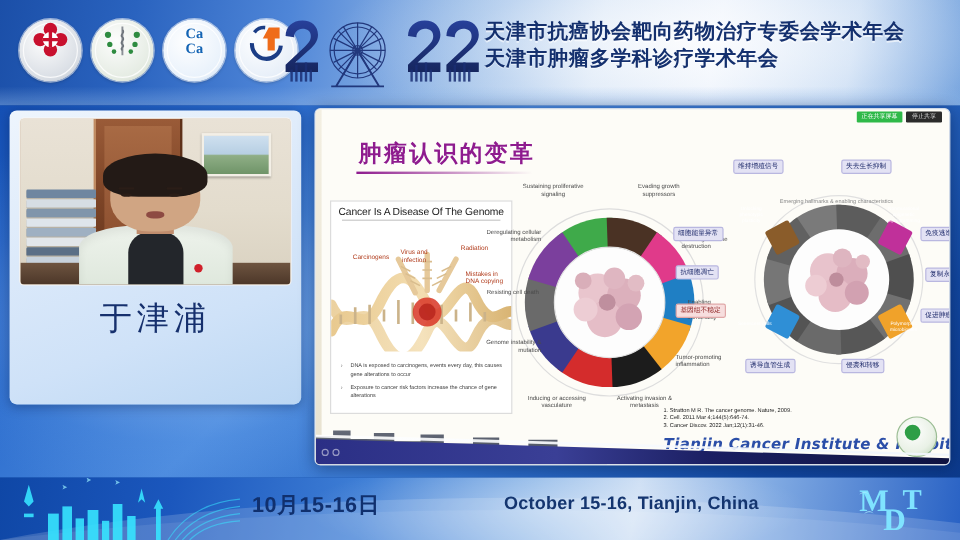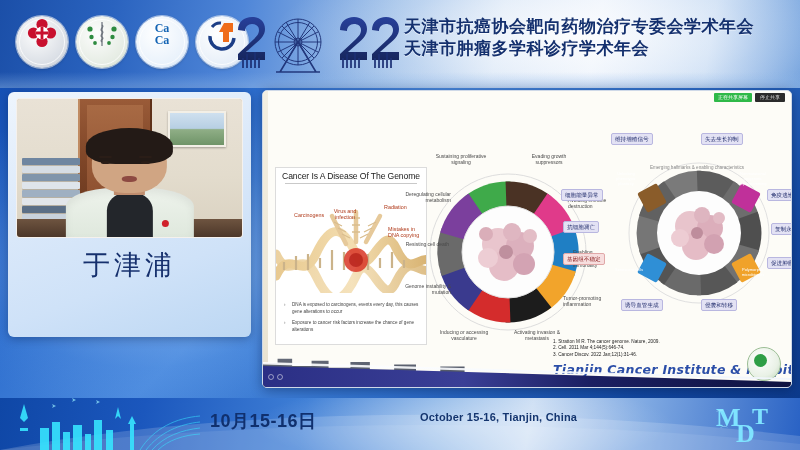--- a/index.html
+++ b/index.html
@@ -169,21 +169,21 @@
      background:
        radial-gradient(ellipse 300px 60px at 58% 50%, rgba(255,255,255,.35) 0%, rgba(255,255,255,0) 70%),
        linear-gradient(100deg,#0f47a6 0%,#1b57bd 18%,#3f7fd6 38%,#8fb8e8 55%,#c9dcf3 66%,#7fa9e2 80%,#2861c4 100%);
      overflow:hidden; }
   .footer-swoosh { position:absolute; left:0; bottom:0; width:100%; height:100%; opacity:.5; }
   .f-date { position:absolute; left:210px; top:11px; color:#10306e; font-weight:bold;
      font-size:18px; letter-spacing:.5px; white-space:nowrap; }
   .f-city { position:absolute; left:318px; top:11px; color:#10306e; font-weight:bold;
      font-size:18px; letter-spacing:1px; white-space:nowrap; }
   .f-en { position:absolute; left:420px; top:13px; color:#14356f; font-weight:bold;
-     font-size:11px; letter-spacing:.2px; white-space:nowrap; }
+     font-size:15px; letter-spacing:.2px; white-space:nowrap; }
   .skyline { position:absolute; left:0; bottom:0; width:200px; height:52px; }
   .mdt { position:absolute; right:14px; top:4px; width:72px; height:44px; }
 </style>
 </head>
 <body>
 
 <div id="stage">
 
   <div class="header">
 
@@ -321,20 +321,21 @@
   </div>
 
   <div class="slide-panel">
     <div class="slide-ltrim"></div>
 
     <div class="slide-topbar">
       <span class="badge-green">正在共享屏幕</span>
       <span class="badge-dark">停止共享</span>
     </div>
 
+    <div class="slide-title">肿瘤认识的变革</div>
 
     <div class="fig-left">
       <div class="fig-left-h">Cancer Is A Disease Of The Genome</div>
 
       <div class="dna">
         <svg width="160" height="95" viewBox="0 0 160 95">
           <defs>
             <linearGradient id="hel" x1="0" y1="0" x2="1" y2="0">
               <stop offset="0%" stop-color="#e8c98f"></stop>
                 <stop offset="50%" stop-color="#f3ddb0"></stop>

